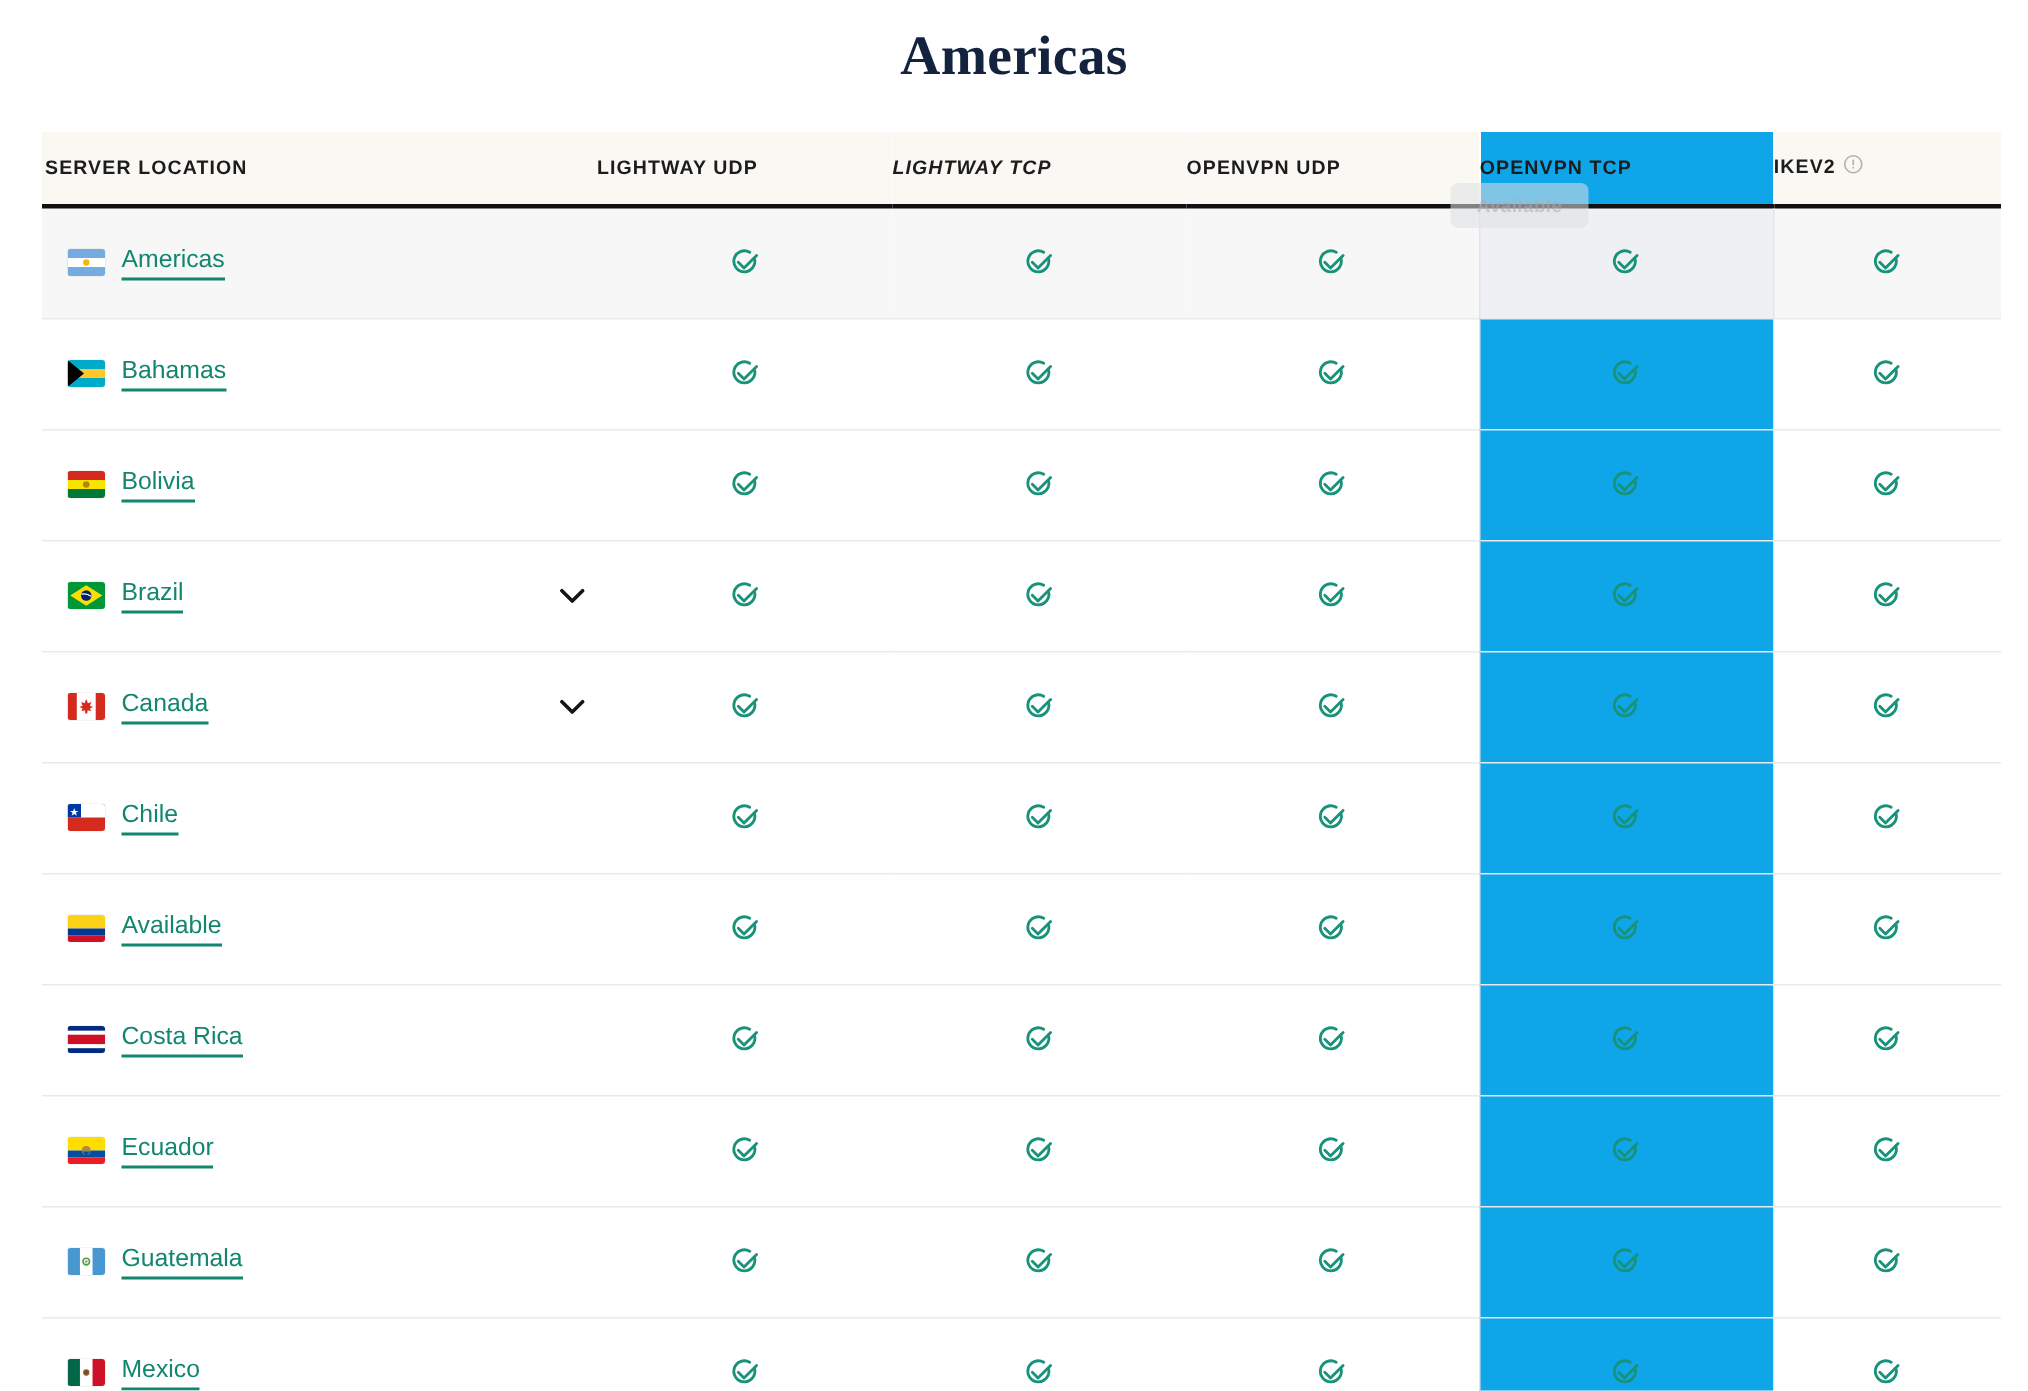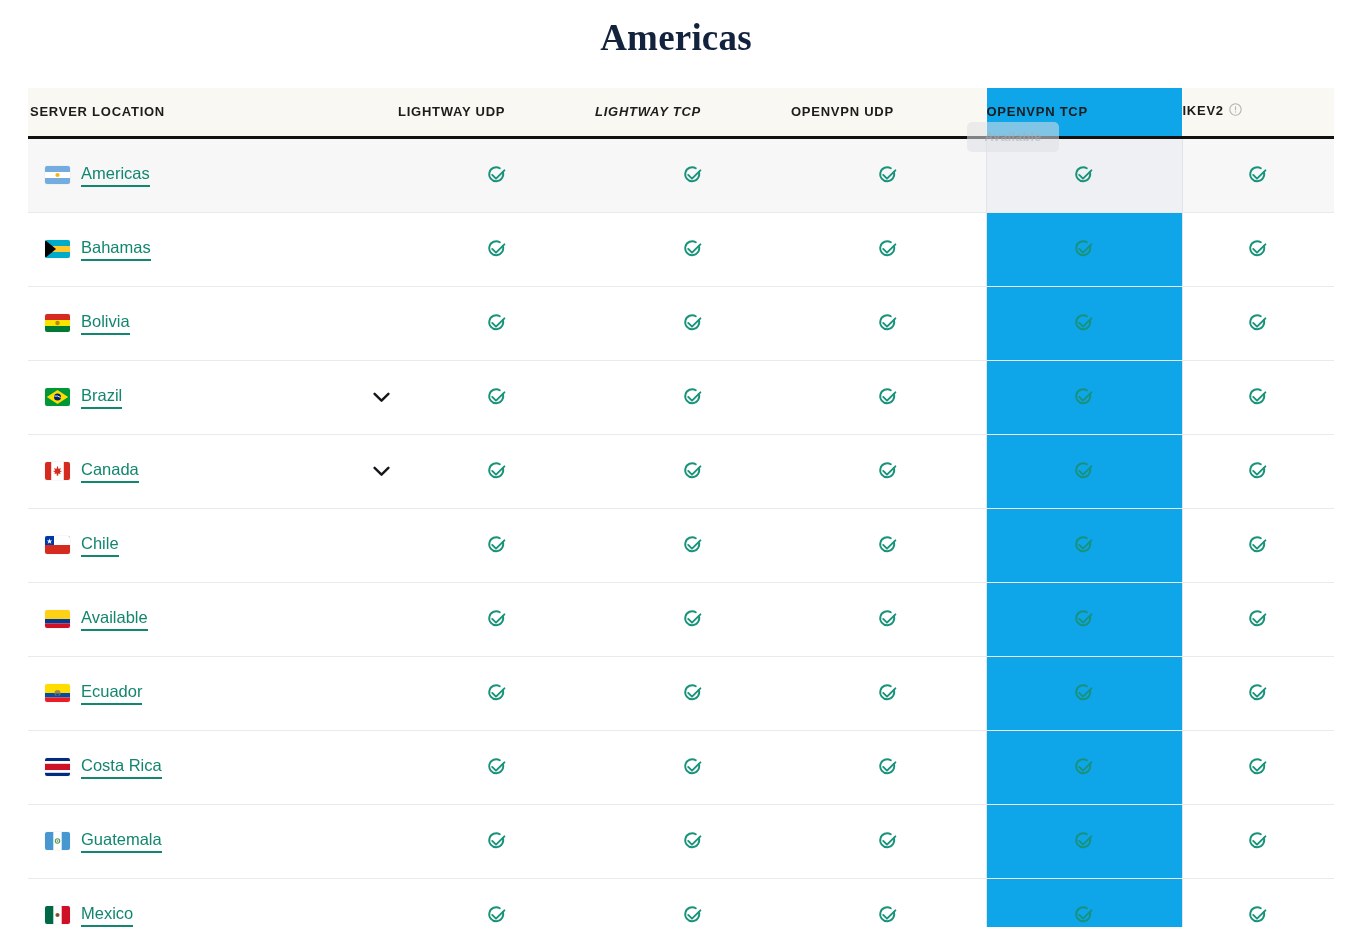--- a/index.html
+++ b/index.html
@@ -456,55 +456,20 @@
                 </svg></span></td>
             <td class="cell-proto"><span class="check-icon"><svg width="20" height="20" viewBox="0 0 20 20">
                   <path d="M17.4 5.3 9.0 13.7 5.2 9.9" fill="none" stroke="#18937a" stroke-width="1.9" stroke-linecap="round" stroke-linejoin="round"></path>
                   <path d="M15.9 7.1a7 7 0 1 1-3.1-3.9" fill="none" stroke="#18937a" stroke-width="1.9" stroke-linecap="round"></path>
                 </svg></span></td>
           </tr>
           <tr class="">
             <td class="cell-location">
               <div class="loc-inner">
                 <span class="flag"><svg width="25" height="18" viewBox="0 0 25 18">
-                    <rect width="25" height="9" fill="#ffdd00"></rect>
-                    <rect y="9" width="25" height="4.5" fill="#034ea2"></rect>
-                    <rect y="13.5" width="25" height="4.5" fill="#ed1c24"></rect>
-                    <circle cx="12.5" cy="9" r="3" fill="#a68a4b"></circle>
-                    <path d="M9.8 9.6h5.4l-2.7 3.1Z" fill="#034ea2"></path>
-                  </svg></span>
-                <a class="country-link" href="#">Ecuador</a>
-                <span class="chev-spacer"></span>
-              </div>
-            </td>
-            <td class="cell-proto"><span class="check-icon"><svg width="20" height="20" viewBox="0 0 20 20">
-                  <path d="M17.4 5.3 9.0 13.7 5.2 9.9" fill="none" stroke="#18937a" stroke-width="1.9" stroke-linecap="round" stroke-linejoin="round"></path>
-                  <path d="M15.9 7.1a7 7 0 1 1-3.1-3.9" fill="none" stroke="#18937a" stroke-width="1.9" stroke-linecap="round"></path>
-                </svg></span></td>
-            <td class="cell-proto"><span class="check-icon"><svg width="20" height="20" viewBox="0 0 20 20">
-                  <path d="M17.4 5.3 9.0 13.7 5.2 9.9" fill="none" stroke="#18937a" stroke-width="1.9" stroke-linecap="round" stroke-linejoin="round"></path>
-                  <path d="M15.9 7.1a7 7 0 1 1-3.1-3.9" fill="none" stroke="#18937a" stroke-width="1.9" stroke-linecap="round"></path>
-                </svg></span></td>
-            <td class="cell-proto"><span class="check-icon"><svg width="20" height="20" viewBox="0 0 20 20">
-                  <path d="M17.4 5.3 9.0 13.7 5.2 9.9" fill="none" stroke="#18937a" stroke-width="1.9" stroke-linecap="round" stroke-linejoin="round"></path>
-                  <path d="M15.9 7.1a7 7 0 1 1-3.1-3.9" fill="none" stroke="#18937a" stroke-width="1.9" stroke-linecap="round"></path>
-                </svg></span></td>
-            <td class="cell-proto col-hover"><span class="check-icon"><svg width="20" height="20" viewBox="0 0 20 20">
-                  <path d="M17.4 5.3 9.0 13.7 5.2 9.9" fill="none" stroke="#18937a" stroke-width="1.9" stroke-linecap="round" stroke-linejoin="round"></path>
-                  <path d="M15.9 7.1a7 7 0 1 1-3.1-3.9" fill="none" stroke="#18937a" stroke-width="1.9" stroke-linecap="round"></path>
-                </svg></span></td>
-            <td class="cell-proto"><span class="check-icon"><svg width="20" height="20" viewBox="0 0 20 20">
-                  <path d="M17.4 5.3 9.0 13.7 5.2 9.9" fill="none" stroke="#18937a" stroke-width="1.9" stroke-linecap="round" stroke-linejoin="round"></path>
-                  <path d="M15.9 7.1a7 7 0 1 1-3.1-3.9" fill="none" stroke="#18937a" stroke-width="1.9" stroke-linecap="round"></path>
-                </svg></span></td>
-          </tr>
-          <tr class="">
-            <td class="cell-location">
-              <div class="loc-inner">
-                <span class="flag"><svg width="25" height="18" viewBox="0 0 25 18">
                     <rect width="25" height="18" fill="#fff"></rect>
                     <rect y="0" width="25" height="3.2" fill="#002b7f"></rect>
                     <rect y="3.2" width="25" height="2.6" fill="#fff"></rect>
                     <rect y="5.8" width="25" height="6.4" fill="#ce1126"></rect>
                     <rect y="12.2" width="25" height="2.6" fill="#fff"></rect>
                     <rect y="14.8" width="25" height="3.2" fill="#002b7f"></rect>
                   </svg></span>
                 <a class="country-link" href="#">Costa Rica</a>
                 <span class="chev-spacer"></span>
               </div>
@@ -527,20 +492,55 @@
                 </svg></span></td>
             <td class="cell-proto"><span class="check-icon"><svg width="20" height="20" viewBox="0 0 20 20">
                   <path d="M17.4 5.3 9.0 13.7 5.2 9.9" fill="none" stroke="#18937a" stroke-width="1.9" stroke-linecap="round" stroke-linejoin="round"></path>
                   <path d="M15.9 7.1a7 7 0 1 1-3.1-3.9" fill="none" stroke="#18937a" stroke-width="1.9" stroke-linecap="round"></path>
                 </svg></span></td>
           </tr>
           <tr class="">
             <td class="cell-location">
               <div class="loc-inner">
                 <span class="flag"><svg width="25" height="18" viewBox="0 0 25 18">
+                    <rect width="25" height="9" fill="#ffdd00"></rect>
+                    <rect y="9" width="25" height="4.5" fill="#034ea2"></rect>
+                    <rect y="13.5" width="25" height="4.5" fill="#ed1c24"></rect>
+                    <circle cx="12.5" cy="9" r="3" fill="#a68a4b"></circle>
+                    <path d="M9.8 9.6h5.4l-2.7 3.1Z" fill="#034ea2"></path>
+                  </svg></span>
+                <a class="country-link" href="#">Ecuador</a>
+                <span class="chev-spacer"></span>
+              </div>
+            </td>
+            <td class="cell-proto"><span class="check-icon"><svg width="20" height="20" viewBox="0 0 20 20">
+                  <path d="M17.4 5.3 9.0 13.7 5.2 9.9" fill="none" stroke="#18937a" stroke-width="1.9" stroke-linecap="round" stroke-linejoin="round"></path>
+                  <path d="M15.9 7.1a7 7 0 1 1-3.1-3.9" fill="none" stroke="#18937a" stroke-width="1.9" stroke-linecap="round"></path>
+                </svg></span></td>
+            <td class="cell-proto"><span class="check-icon"><svg width="20" height="20" viewBox="0 0 20 20">
+                  <path d="M17.4 5.3 9.0 13.7 5.2 9.9" fill="none" stroke="#18937a" stroke-width="1.9" stroke-linecap="round" stroke-linejoin="round"></path>
+                  <path d="M15.9 7.1a7 7 0 1 1-3.1-3.9" fill="none" stroke="#18937a" stroke-width="1.9" stroke-linecap="round"></path>
+                </svg></span></td>
+            <td class="cell-proto"><span class="check-icon"><svg width="20" height="20" viewBox="0 0 20 20">
+                  <path d="M17.4 5.3 9.0 13.7 5.2 9.9" fill="none" stroke="#18937a" stroke-width="1.9" stroke-linecap="round" stroke-linejoin="round"></path>
+                  <path d="M15.9 7.1a7 7 0 1 1-3.1-3.9" fill="none" stroke="#18937a" stroke-width="1.9" stroke-linecap="round"></path>
+                </svg></span></td>
+            <td class="cell-proto col-hover"><span class="check-icon"><svg width="20" height="20" viewBox="0 0 20 20">
+                  <path d="M17.4 5.3 9.0 13.7 5.2 9.9" fill="none" stroke="#18937a" stroke-width="1.9" stroke-linecap="round" stroke-linejoin="round"></path>
+                  <path d="M15.9 7.1a7 7 0 1 1-3.1-3.9" fill="none" stroke="#18937a" stroke-width="1.9" stroke-linecap="round"></path>
+                </svg></span></td>
+            <td class="cell-proto"><span class="check-icon"><svg width="20" height="20" viewBox="0 0 20 20">
+                  <path d="M17.4 5.3 9.0 13.7 5.2 9.9" fill="none" stroke="#18937a" stroke-width="1.9" stroke-linecap="round" stroke-linejoin="round"></path>
+                  <path d="M15.9 7.1a7 7 0 1 1-3.1-3.9" fill="none" stroke="#18937a" stroke-width="1.9" stroke-linecap="round"></path>
+                </svg></span></td>
+          </tr>
+          <tr class="">
+            <td class="cell-location">
+              <div class="loc-inner">
+                <span class="flag"><svg width="25" height="18" viewBox="0 0 25 18">
                     <rect width="25" height="18" fill="#fff"></rect>
                     <rect width="8.3" height="18" fill="#4997d0"></rect>
                     <rect x="16.7" width="8.3" height="18" fill="#4997d0"></rect>
                     <circle cx="12.5" cy="9" r="2.2" fill="none" stroke="#4e9e46" stroke-width="1.1"></circle>
                     <circle cx="12.5" cy="9" r="0.9" fill="#a09080"></circle>
                   </svg></span>
                 <a class="country-link" href="#">Guatemala</a>
                 <span class="chev-spacer"></span>
               </div>
             </td>

